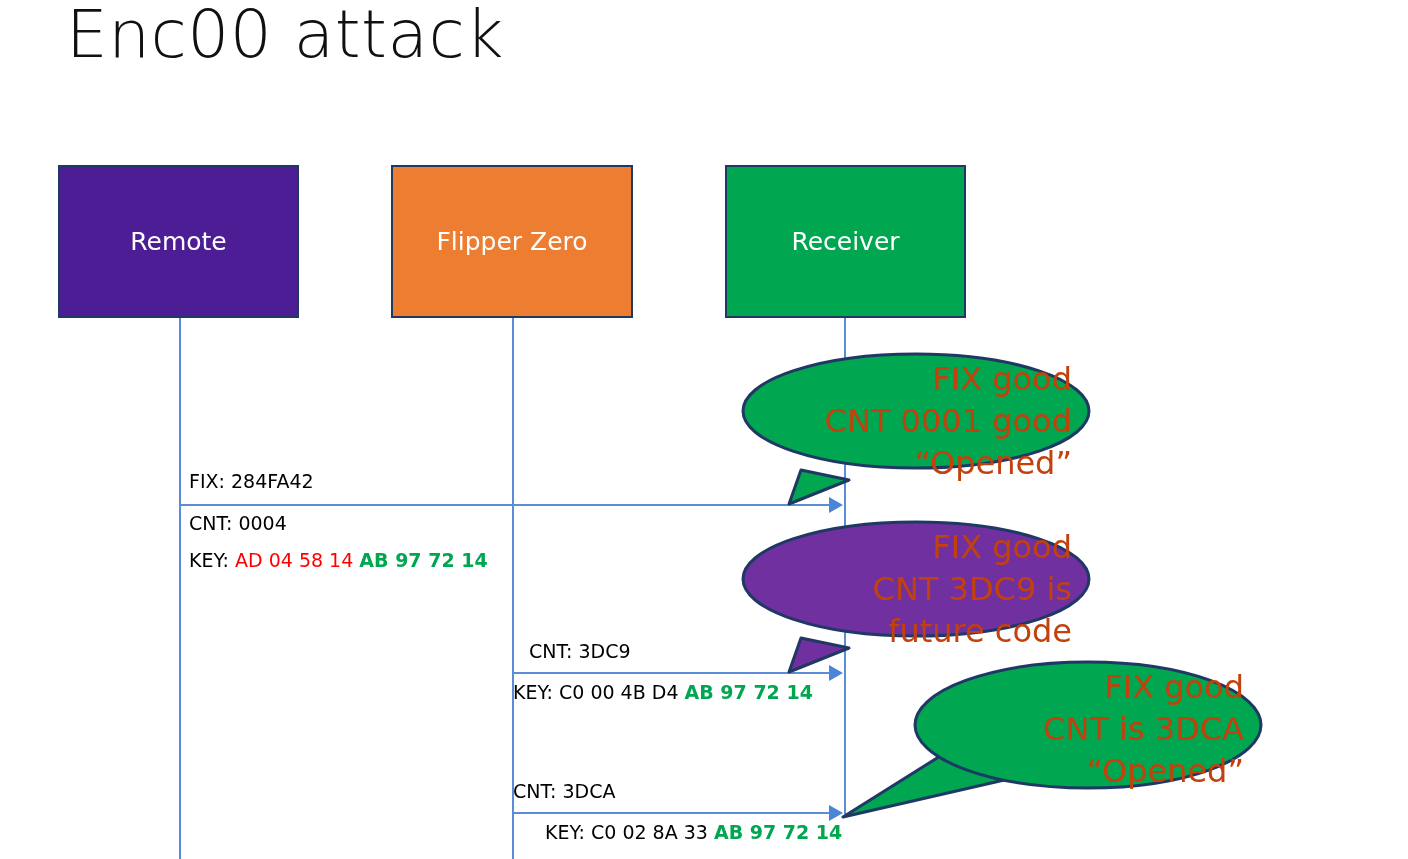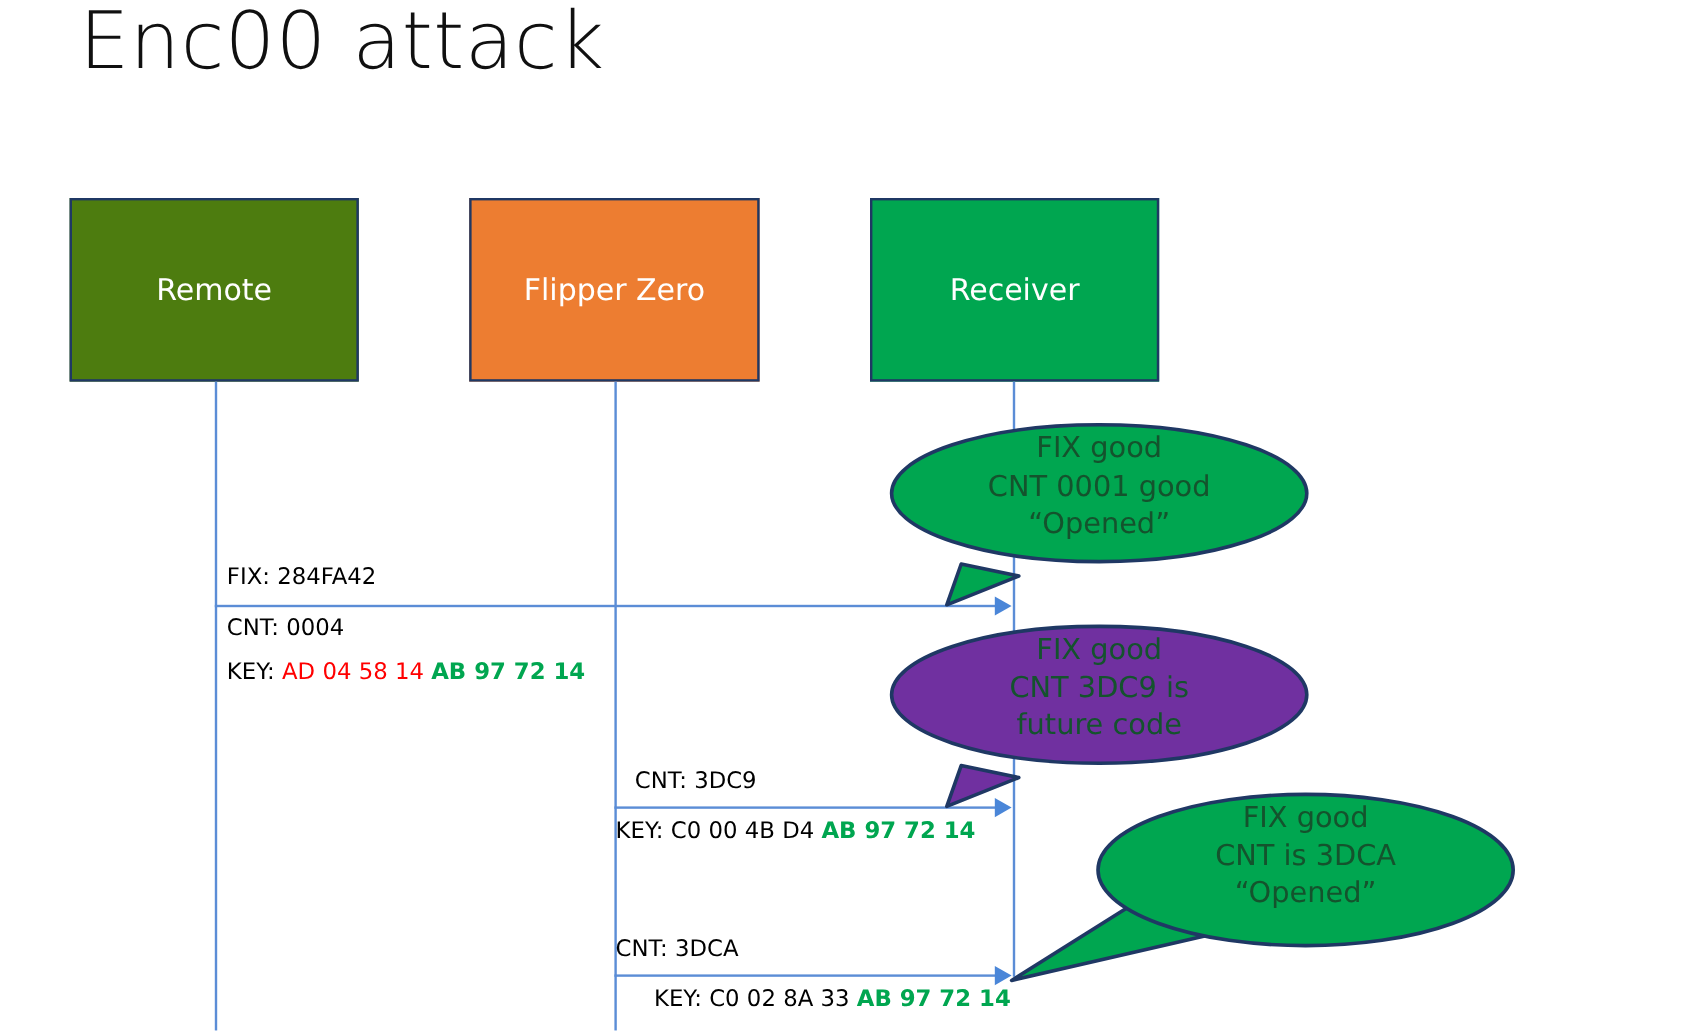--- a/index.html
+++ b/index.html
@@ -39,21 +39,21 @@
     border: 2px solid #1F3864;
     box-sizing: border-box;
     display: flex;
     align-items: center;
     justify-content: center;
     color: #ffffff;
     font-size: 25px;
     font-weight: 400;
     font-family: "DejaVu Sans", sans-serif;
   }
-  #actor-remote  { left: 58px;  top: 165px; width: 241px; height: 153px; background: #4d7c0f; }
+  #actor-remote  { left: 58px;  top: 165px; width: 241px; height: 153px; background: #4c1d95; }
   #actor-flipper { left: 391px; top: 165px; width: 242px; height: 153px; background: #ED7D31; }
   #actor-receiver{ left: 725px; top: 165px; width: 241px; height: 153px; background: #00A650; }
 
   
   .lifeline {
     position: absolute;
     width: 2px;
     background: #5B8DD6;
   }
   #lifeline-remote   { left: 179px; top: 318px; height: 541px; }
@@ -102,23 +102,23 @@
   .k-green { color: #00A650; font-weight: bold; }
   .k-black { color: #000000; }
 
   
   .bubble-wrap {
     position: absolute;
   }
   .bubble-wrap svg { display: block; overflow: visible; }
   .bubble-text {
     position: absolute;
-    text-align: center;
-    color: #14532d;
-    font-size: 24px;
+    text-align: right;
+    color: #c2410c;
+    font-size: 32px;
     line-height: 1.32;
     font-family: "DejaVu Sans", sans-serif;
     pointer-events: none;
   }
   #bubble1-wrap { left: 741px; top: 352px; }
   #bubble1-text { left: 760px; top: 358px; width: 312px; }
   #bubble2-wrap { left: 741px; top: 520px; }
   #bubble2-text { left: 760px; top: 526px; width: 312px; }
   #bubble3-wrap { left: 913px; top: 660px; }
   #bubble3-text { left: 932px; top: 666px; width: 312px; }

